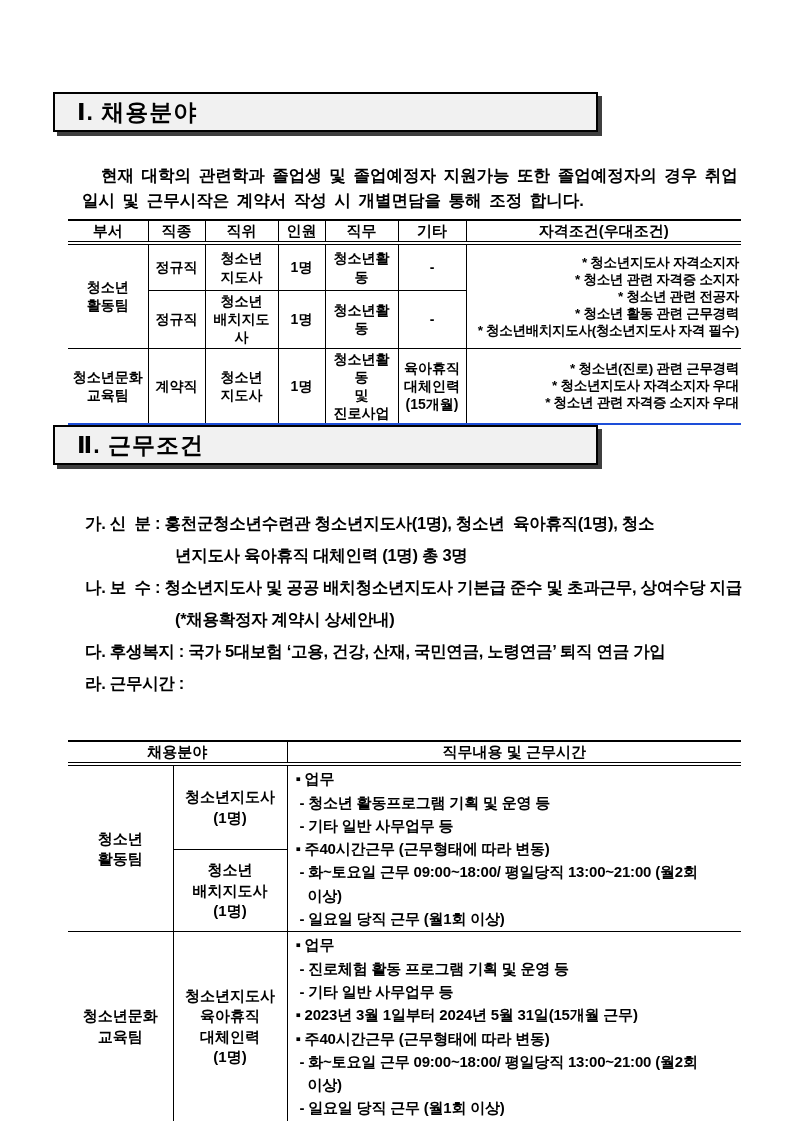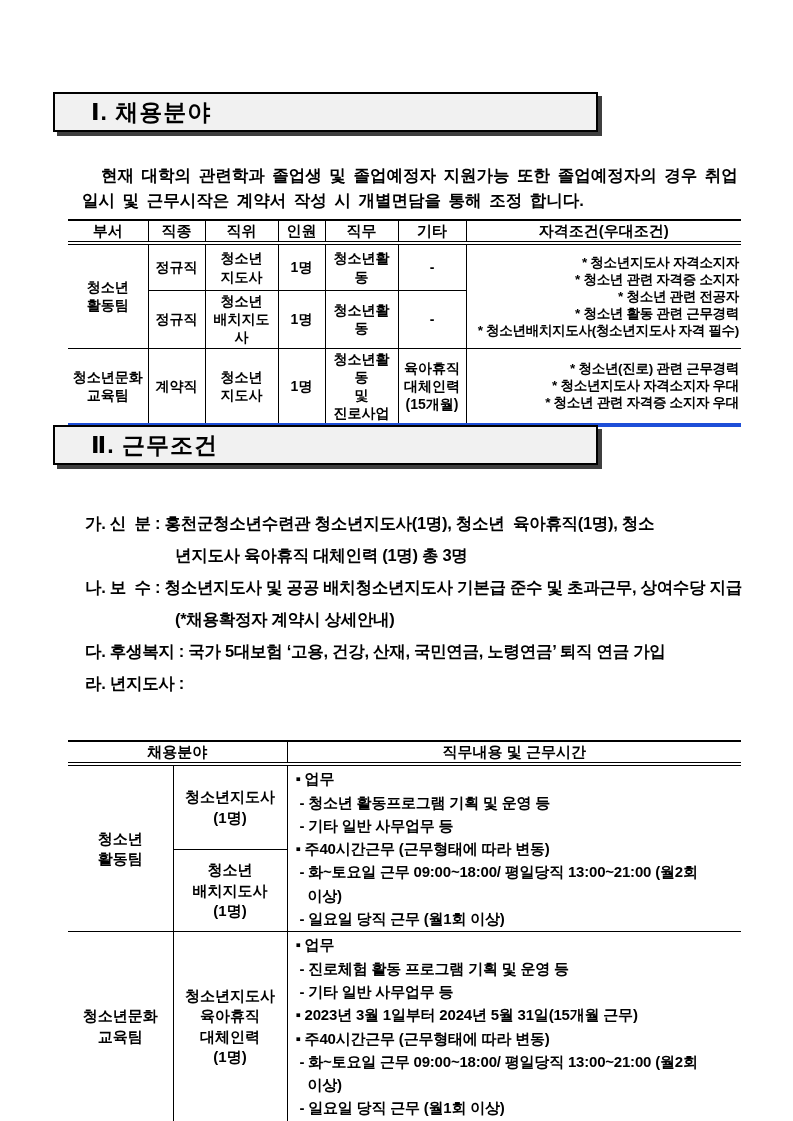--- a/index.html
+++ b/index.html
@@ -18,21 +18,21 @@
   .secbox {
     position: absolute;
     left: 53px; width: 545px; height: 40px;
     background: #f1f1f1;
     border: 2px solid #000;
     box-shadow: 4px 4px 0 0 #3f3f3f;
     box-sizing: border-box;
   }
   .secbox .sectitle {
     display: block;
-    padding-left: 36px;
+    padding-left: 22px;
     line-height: 36px;
     font-size: 23px;
     letter-spacing: 1px;
   }
   #sec1 { top: 92px; }
   #sec2 { top: 425px; }
 
   
   .intro {
     position: absolute;
@@ -45,21 +45,21 @@
   .intro .iline.first { text-indent: 19px; }
 
   
   table.doc-table {
     position: absolute;
     left: 68px;
     border-collapse: collapse;
     table-layout: fixed;
     width: 673px;
     border-top: 2px solid #000;
-    border-bottom: 4px solid #1d4ed8;
+    border-bottom: 2px solid #1d4ed8;
   }
   table.doc-table th, table.doc-table td {
     border: 1px solid #000;
     padding: 1px 2px;
     text-align: center;
     vertical-align: middle;
     overflow: hidden;
   }
   table.doc-table th:first-child, table.doc-table td:first-child { border-left: none; }
   table.doc-table th:last-child, table.doc-table td:last-child { border-right: none; }
@@ -216,21 +216,21 @@
   <div class="secbox" id="sec2">
     <span class="sectitle">Ⅱ. 근무조건</span>
   </div>
 
   <div class="conds">
     <div class="cond-line">가. 신  분 : 홍천군청소년수련관 청소년지도사(1명), 청소년  육아휴직(1명), 청소</div>
     <div class="cond-line indent">년지도사 육아휴직 대체인력 (1명) 총 3명</div>
     <div class="cond-line">나. 보  수 : 청소년지도사 및 공공 배치청소년지도사 기본급 준수 및 초과근무, 상여수당 지급</div>
     <div class="cond-line indent">(*채용확정자 계약시 상세안내)</div>
     <div class="cond-line">다. 후생복지 : 국가 5대보험 ‘고용, 건강, 산재, 국민연금, 노령연금’ 퇴직 연금 가입</div>
-    <div class="cond-line">라. 년지도사 :</div>
+    <div class="cond-line">라. 근무시간 :</div>
   </div>
 
   <table class="doc-table" id="schedule-table">
     <colgroup>
       <col style="width:105px">
         <col style="width:114px">
         <col style="width:454px">
     </colgroup>
     <thead>
       <tr>

